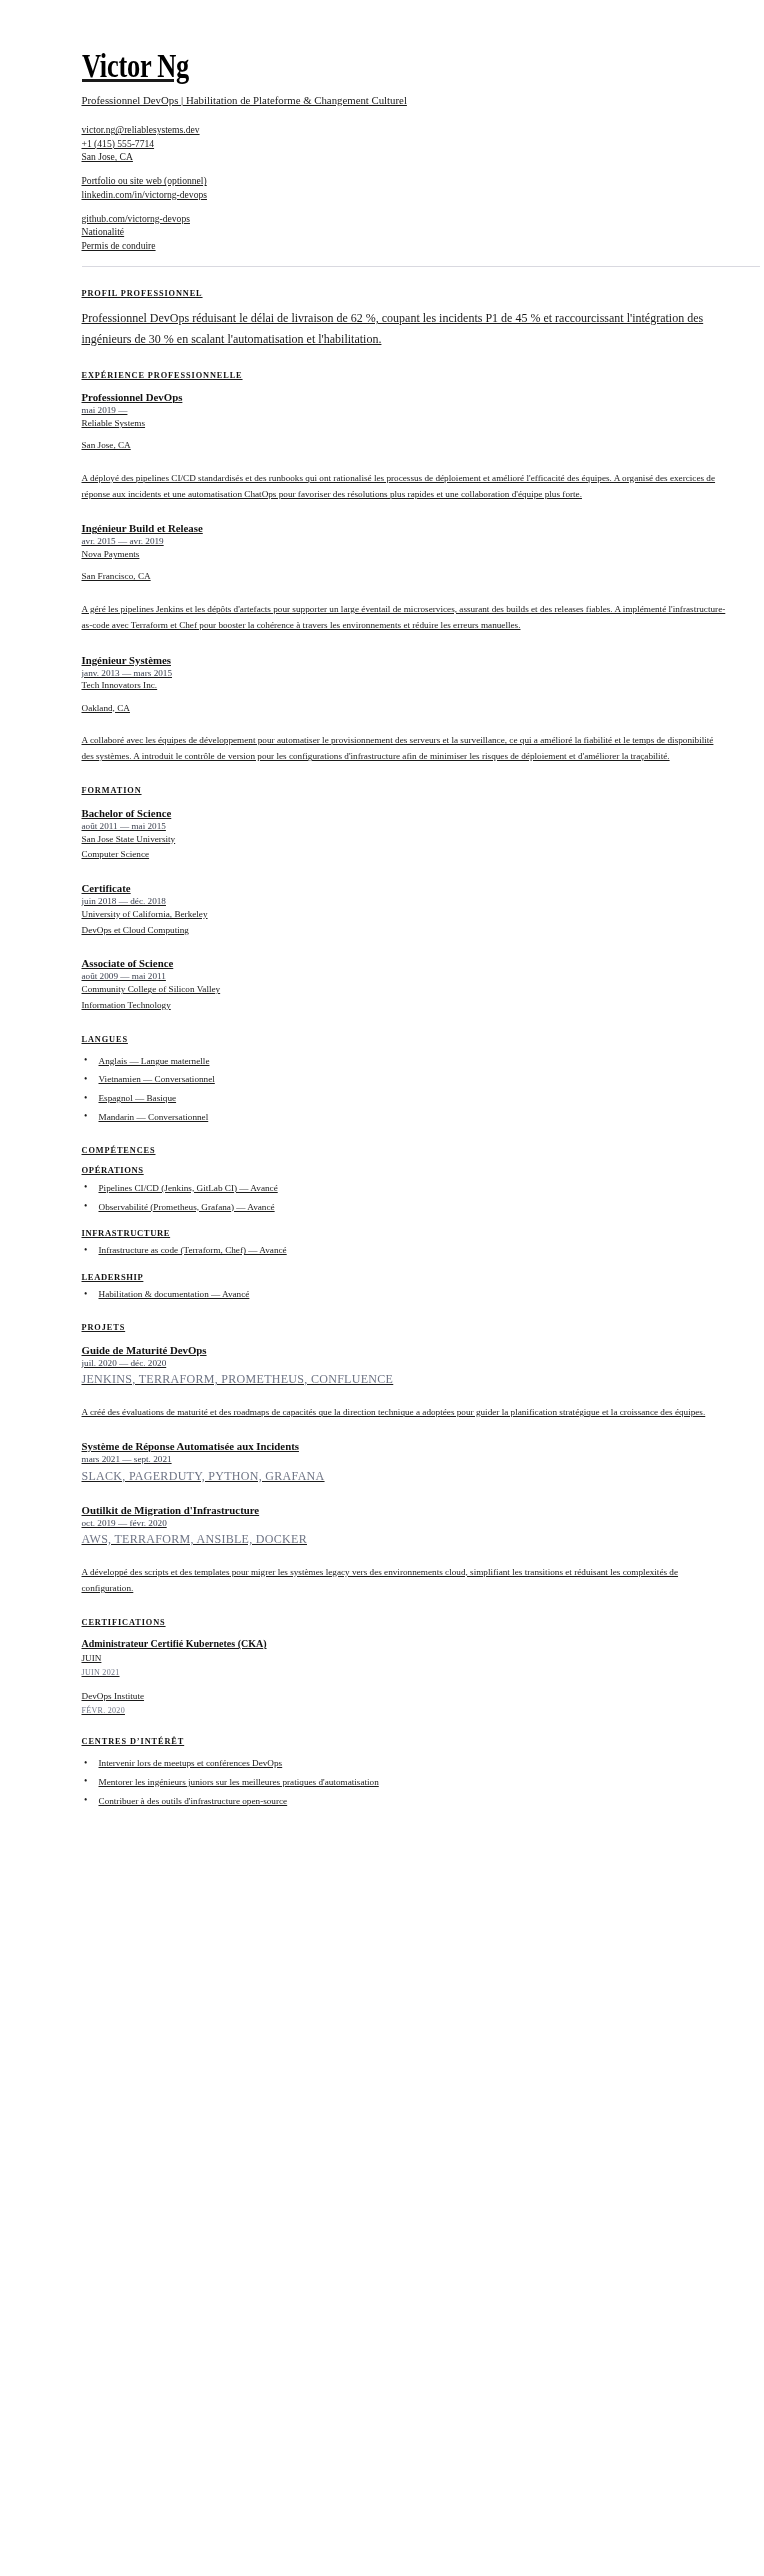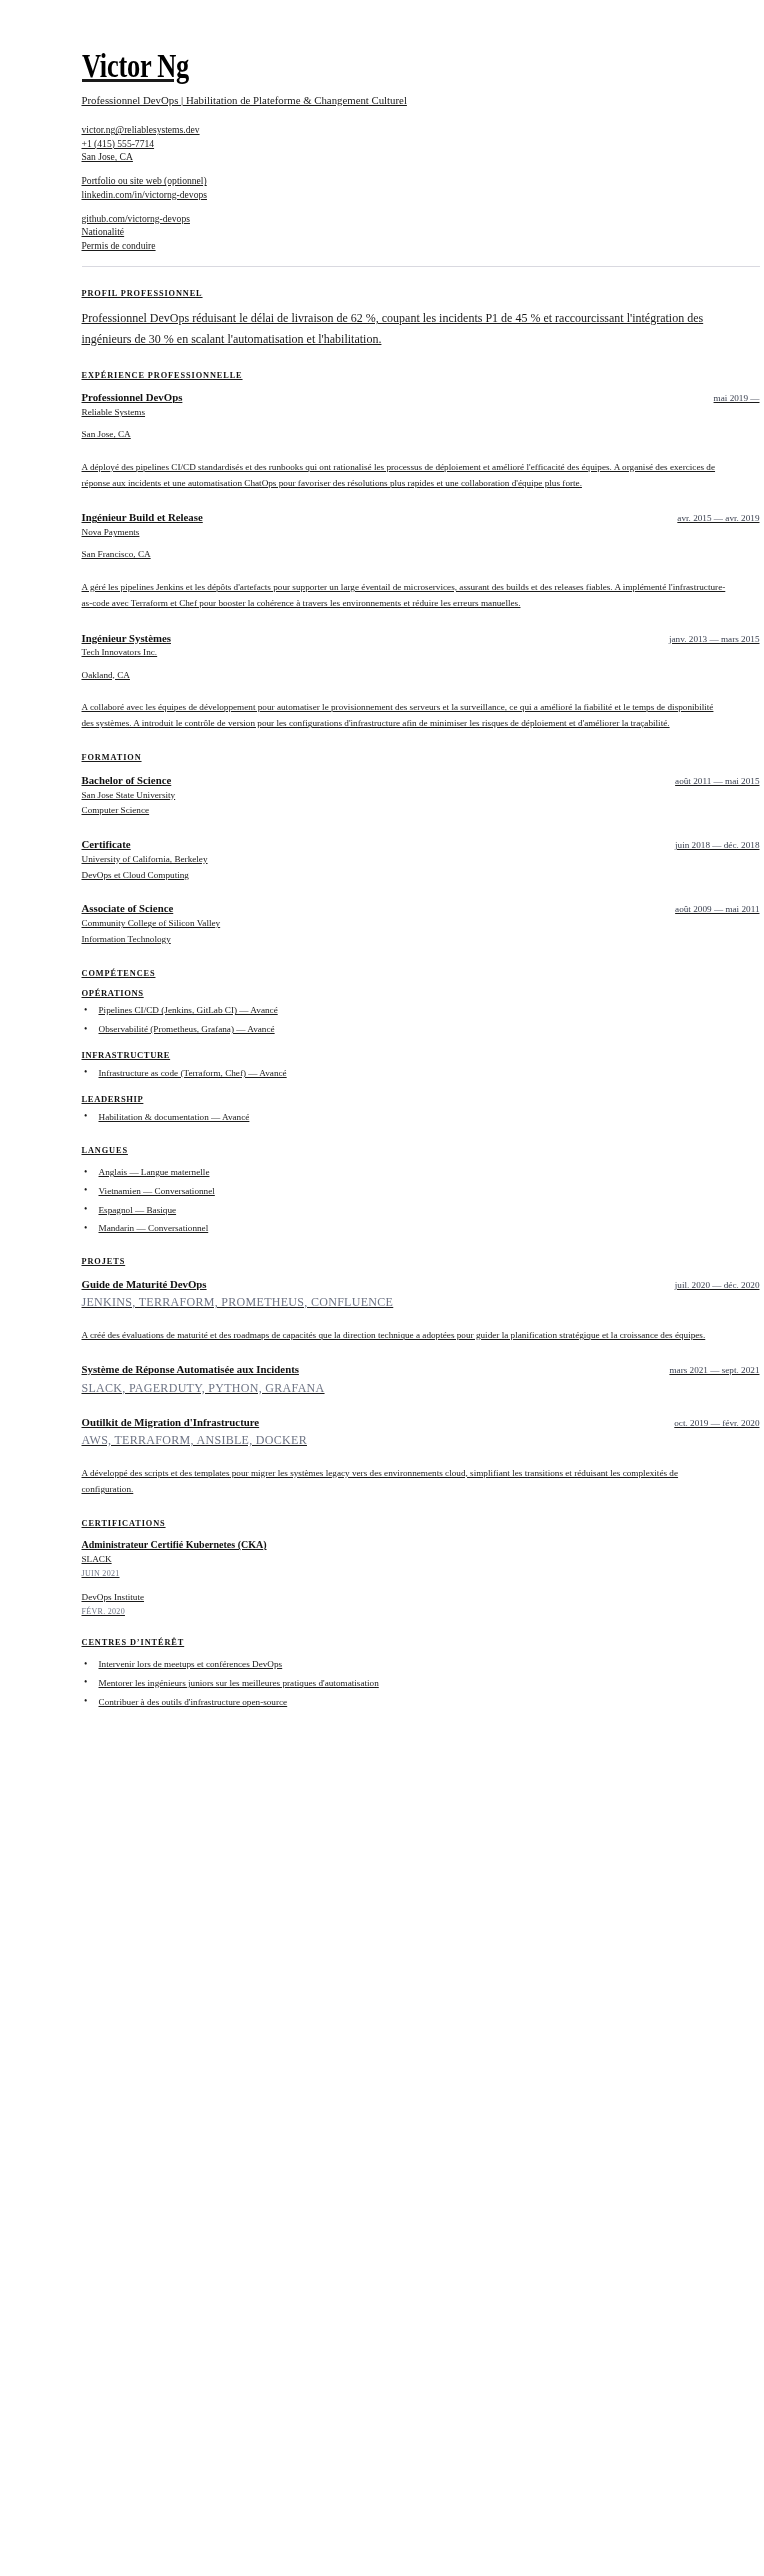--- a/index.html
+++ b/index.html
@@ -80,21 +80,22 @@
     max-width: 644px;
   }
 
   
   .entry { margin-bottom: 6.4px; }
   .entry + .entry { margin-top: 19px; }
   .entry-head {
     display: flex;
     align-items: baseline;
     justify-content: space-between;
-    gap: 7px;
+    gap: 1px;
+    flex-direction: column;
   }
   .entry-title {
     font-weight: 700;
     font-size: 10.8px;
     line-height: 1.3;
     color: #111111;
     margin: 0;
   }
   .entry-date {
     font-size: 9.2px;
@@ -282,56 +283,56 @@
         <div class="entry-head">
           <h3 class="entry-title">Associate of Science</h3>
           <span class="entry-date">août 2009 — mai 2011</span>
         </div>
         <p class="entry-sub">Community College of Silicon Valley</p>
         <p class="entry-sub">Information Technology</p>
       </div>
     </section>
 
     <section class="section">
-      <h2 class="section-title">COMPÉTENCES</h2>
-
-      <div class="skill-group">
-        <h3 class="skill-group-title">OPÉRATIONS</h3>
-        <ul class="bullets">
-          <li>Pipelines CI/CD (Jenkins, GitLab CI) — Avancé</li>
-          <li>Observabilité (Prometheus, Grafana) — Avancé</li>
-        </ul>
-      </div>
-
-      <div class="skill-group">
-        <h3 class="skill-group-title">INFRASTRUCTURE</h3>
-        <ul class="bullets">
-          <li>Infrastructure as code (Terraform, Chef) — Avancé</li>
-        </ul>
-      </div>
-
-      <div class="skill-group">
-        <h3 class="skill-group-title">LEADERSHIP</h3>
-        <ul class="bullets">
-          <li>Habilitation &amp; documentation — Avancé</li>
-        </ul>
-      </div>
-    </section>
-
-    <section class="section">
       <h2 class="section-title">LANGUES</h2>
       <ul class="bullets">
         <li>Anglais — Langue maternelle</li>
         <li>Vietnamien — Conversationnel</li>
         <li>Espagnol — Basique</li>
         <li>Mandarin — Conversationnel</li>
       </ul>
     </section>
 
     <section class="section">
+      <h2 class="section-title">COMPÉTENCES</h2>
+
+      <div class="skill-group">
+        <h3 class="skill-group-title">OPÉRATIONS</h3>
+        <ul class="bullets">
+          <li>Pipelines CI/CD (Jenkins, GitLab CI) — Avancé</li>
+          <li>Observabilité (Prometheus, Grafana) — Avancé</li>
+        </ul>
+      </div>
+
+      <div class="skill-group">
+        <h3 class="skill-group-title">INFRASTRUCTURE</h3>
+        <ul class="bullets">
+          <li>Infrastructure as code (Terraform, Chef) — Avancé</li>
+        </ul>
+      </div>
+
+      <div class="skill-group">
+        <h3 class="skill-group-title">LEADERSHIP</h3>
+        <ul class="bullets">
+          <li>Habilitation &amp; documentation — Avancé</li>
+        </ul>
+      </div>
+    </section>
+
+    <section class="section">
       <h2 class="section-title">PROJETS</h2>
 
       <div class="entry">
         <div class="entry-head">
           <h3 class="entry-title">Guide de Maturité DevOps</h3>
           <span class="entry-date">juil. 2020 — déc. 2020</span>
         </div>
         <p class="entry-stack">JENKINS, TERRAFORM, PROMETHEUS, CONFLUENCE</p>
         <p class="entry-desc">A créé des évaluations de maturité et des roadmaps de capacités que la direction technique a adoptées pour guider la planification stratégique et la croissance des équipes.</p>
       </div>
@@ -352,21 +353,21 @@
         <p class="entry-stack">AWS, TERRAFORM, ANSIBLE, DOCKER</p>
         <p class="entry-desc">A développé des scripts et des templates pour migrer les systèmes legacy vers des environnements cloud, simplifiant les transitions et réduisant les complexités de configuration.</p>
       </div>
     </section>
 
     <section class="section">
       <h2 class="section-title">CERTIFICATIONS</h2>
 
       <div class="cert-entry">
         <h3 class="cert-name">Administrateur Certifié Kubernetes (CKA)</h3>
-        <p class="cert-issuer">SLACK</p>
+        <p class="cert-issuer">JUIN</p>
         <p class="entry-meta">JUIN 2021</p>
       </div>
 
       <div class="cert-entry">
         <p class="cert-issuer">DevOps Institute</p>
         <p class="entry-meta">FÉVR. 2020</p>
       </div>
     </section>
 
     <section class="section">

